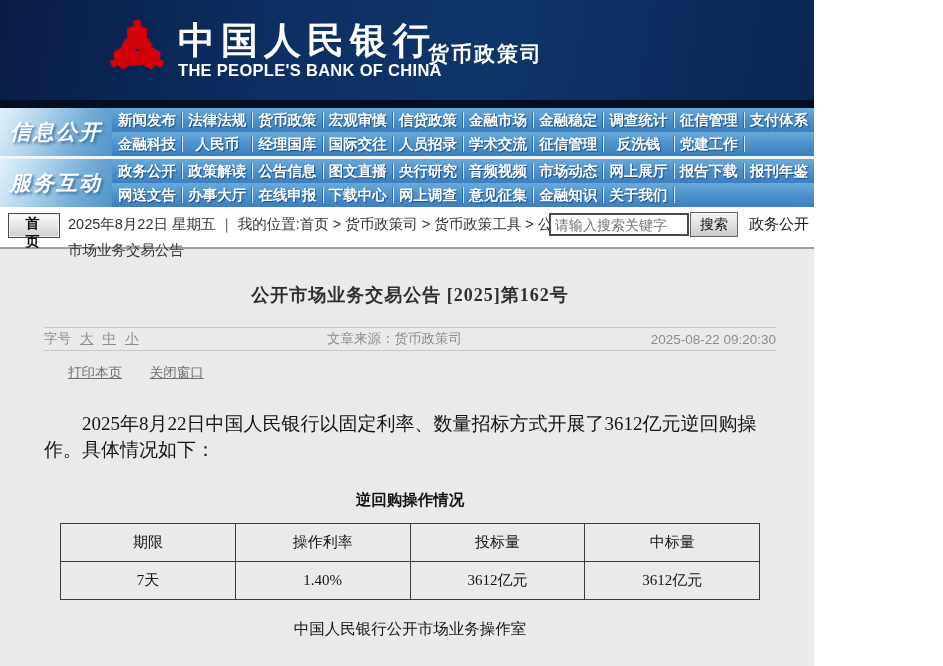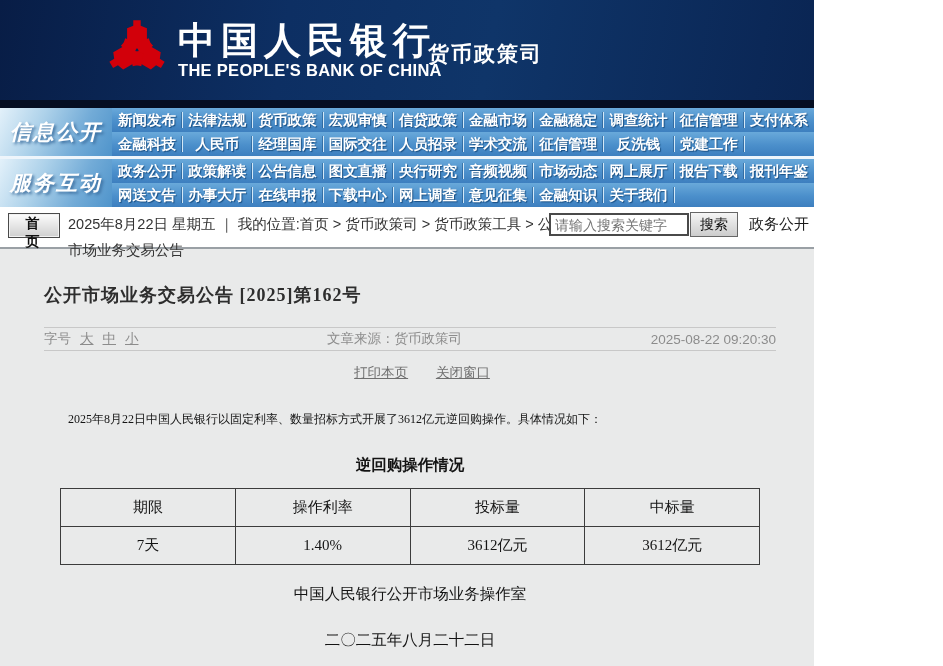--- a/index.html
+++ b/index.html
@@ -47,29 +47,29 @@
   .search-area { position: absolute; right: 5px; top: 5px; display: flex; align-items: center; }
   .search-input { width: 140px; height: 23px; border: 2px solid #4a4a4a; font-size: 14px;
     padding: 4px 4px; color: #333; }
   .search-btn { margin-left: 1px; height: 25px; padding: 0 9px; font-size: 14px; color: #111;
     background: linear-gradient(#f5f5f5, #cccccc); border: 1px solid #666; cursor: pointer;
     font-family: "Liberation Sans", sans-serif; }
   .adv-search { margin-left: 11px; font-size: 15px; color: #1a1a1a; cursor: pointer; }
 
   
   .content { padding: 0 38px 0 44px; }
-  .article-title { margin: 34px 0 0; font-size: 18px; font-weight: bold;
+  .article-title { margin: 34px 0 0; text-align: center; font-size: 18px; font-weight: bold;
     color: #2e2e2e; font-family: "Liberation Serif", serif; letter-spacing: 1px; }
   .meta-row { margin-top: 20px; border-top: 1px solid #c8c8c8; border-bottom: 1px solid #c8c8c8;
     height: 24px; display: flex; align-items: center; justify-content: space-between;
     font-size: 13.5px; color: #8c8c8c; }
   .sz { text-decoration: underline; margin-left: 9px; cursor: pointer; }
-  .actions-row { margin-top: 13px; text-align: center; font-size: 13.5px; color: #6f6f6f; }
+  .actions-row { margin-top: 13px; text-align: left; font-size: 13.5px; color: #6f6f6f; }
   .action-link { text-decoration: underline; margin-left: 24px; cursor: pointer; }
-  .body-text { margin: 29px 0 0; font-size: 12px; color: #141414; text-indent: 2em;
+  .body-text { margin: 29px 0 0; font-size: 19px; color: #141414; text-indent: 2em;
     font-family: "Liberation Serif", serif; }
   .table-title { margin-top: 27px; text-align: center; font-weight: bold; font-size: 15.5px;
     color: #141414; font-family: "Liberation Serif", serif; }
   .op-table { width: 700px; margin: 12px auto 0; border-collapse: collapse;
     font-family: "Liberation Serif", serif; table-layout: fixed; }
   .op-table th, .op-table td { border: 1px solid #3c3c3c; height: 38px; text-align: center;
     font-size: 15px; font-weight: normal; color: #141414; margin-left: 40px; }
   .signature { margin-top: 19px; text-align: center; font-size: 15.5px; color: #141414;
     font-family: "Liberation Serif", serif; }
   .sign-date { margin-top: 25px; text-align: center; font-size: 15.5px; color: #141414;

